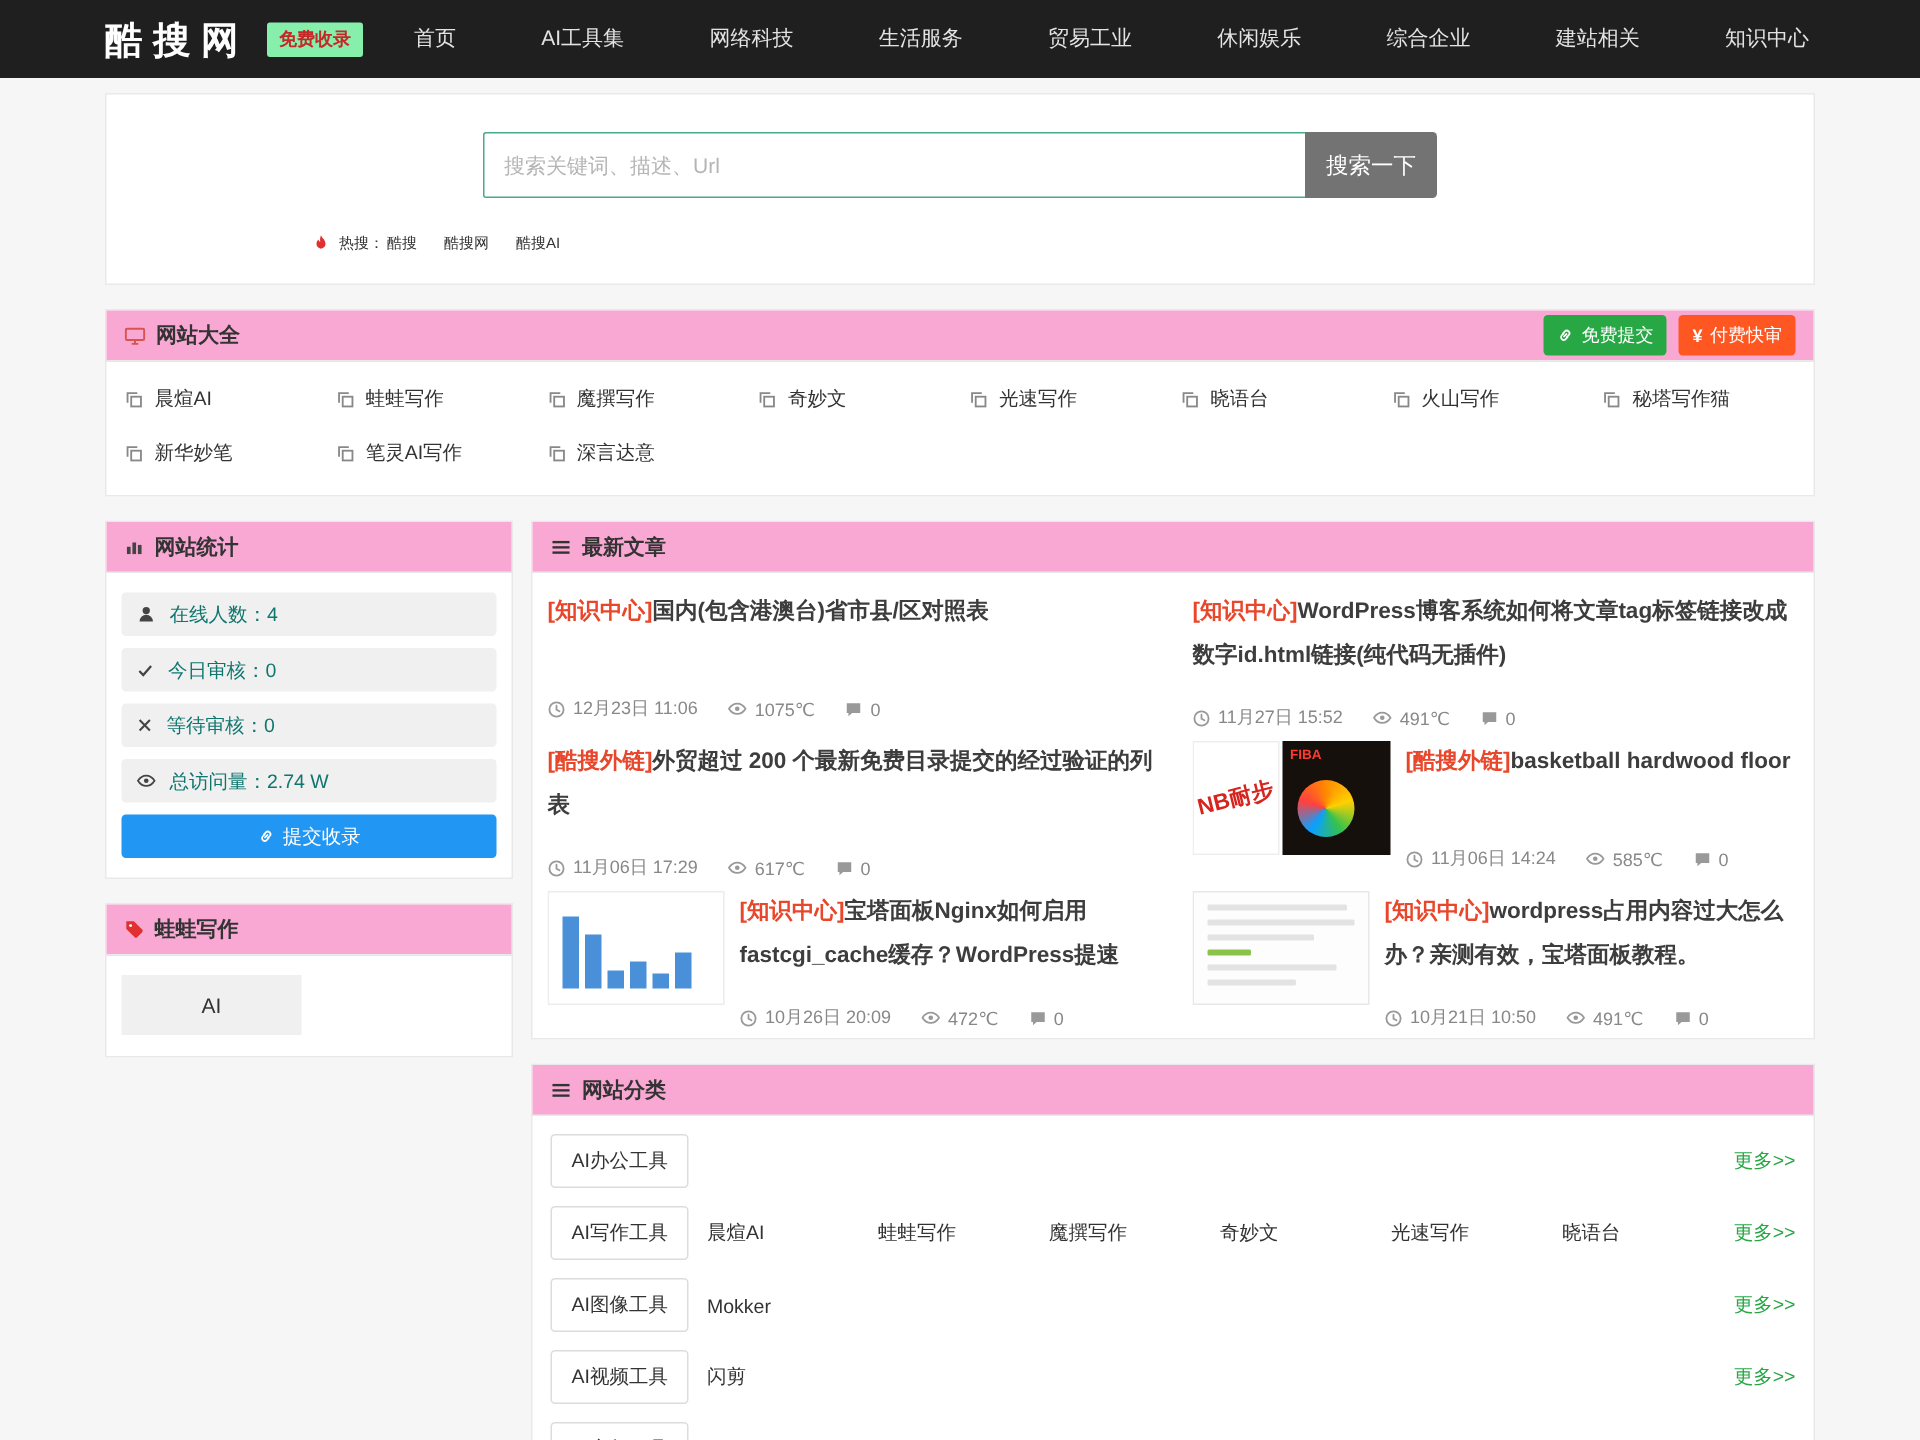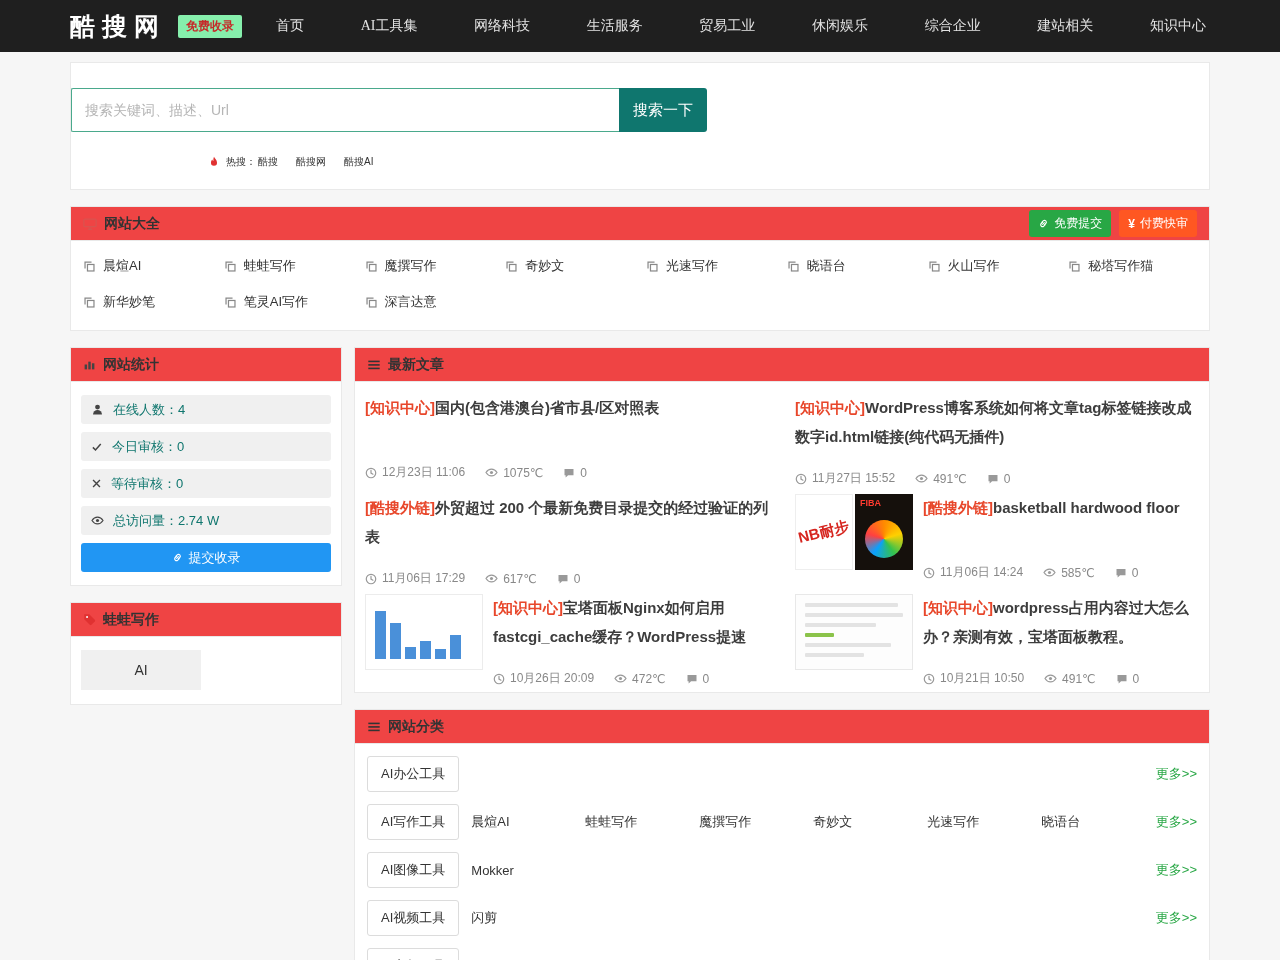--- a/index.html
+++ b/index.html
@@ -12,43 +12,43 @@
   }
   a { text-decoration:none; }
 
   
   .navbar { background:#1f1f1f; height:52px; }
   .nav-inner { width:1140px; margin:0 auto; height:100%; display:flex; align-items:center; }
   .logo { color:#fff; font-size:25px; font-weight:bold; letter-spacing:7px;
           font-family:"Liberation Serif","DejaVu Serif",serif; cursor:pointer; }
   .badge { background:#86efac; color:#c62828; font-size:12px; font-weight:bold;
            padding:3px 8px; border-radius:2px; margin-left:12px; cursor:pointer; white-space:nowrap; }
-  .nav-menu { flex:1; display:flex; justify-content:space-between; margin-left:34px; margin-right:4px;font-family:Liberation Serif, serif; }
+  .nav-menu { flex:1; display:flex; justify-content:space-between; margin-left:34px; margin-right:4px; }
   .nav-item { color:#e3e3e3; font-size:14px; cursor:pointer; }
 
   
   .container { width:1140px; margin:10px auto 0; }
   .card { background:#fff; border:1px solid #e9e9e9; margin-bottom:16px; }
-  .card-header { height:34px; background:#ef4444; border-bottom:1px solid #e9e9e9;
+  .card-header { height:34px; background:#f9a8d4; border-bottom:1px solid #e9e9e9;
                  display:flex; align-items:center; padding:0 12px; }
   .hd-title { display:flex; align-items:center; gap:7px; font-size:14px; font-weight:bold; color:#333; }
   .hd-actions { margin-left:auto; display:flex; gap:8px; }
   .btn-pill { display:inline-flex; align-items:center; gap:5px; color:#fff; font-size:12px;
               padding:5px 9px; border:none; border-radius:3px; cursor:pointer; }
   .btn-green { background:#28a745; }
   .btn-orange { background:#ff5722; }
   .yen { font-weight:bold; font-size:12px; }
 
   
   .search-card { padding:25px 0 20px; }
-  .search-row { display:flex; }
+  .search-row { display:flex; justify-content:center; }
   .search-input { width:548px; height:44px; border:1px solid #4aa98c; border-right:none;
                   border-radius:2px 0 0 2px; padding:0 13px; font-size:14px; outline:none; color:#333; background:#fff; }
   .search-input::placeholder { color:#b5b5b5; }
-  .search-btn { width:88px; height:44px; background:#0f766e; color:#fff; font-size:15px;
+  .search-btn { width:88px; height:44px; background:#737373; color:#fff; font-size:15px;
                 border:none; border-radius:0 3px 3px 0; cursor:pointer; }
   .hot-row { margin:23px 0 0 137px; display:flex; align-items:center; font-size:10px; color:#333; }
   .hot-row .hicon { margin-right:6px; display:inline-flex; }
   .hot-label { margin-right:2px; }
   .hot-link { color:#333; margin-right:18px; cursor:pointer; }
 
   
   .site-grid { padding:7px 6px 10px; display:grid; grid-template-columns:repeat(8,1fr); }
   .site-link { display:flex; align-items:center; gap:7px; font-size:13px; color:#333;
                height:36px; padding-left:6px; cursor:pointer; }
@@ -80,21 +80,21 @@
   .art-title { margin:0; font-size:15px; font-weight:bold; color:#3d3d3d; line-height:1.9; }
   .art-cat { color:#e8472b; }
   .art-meta { display:flex; align-items:center; gap:20px; font-size:12px; color:#888; }
   .meta-item { display:inline-flex; align-items:center; gap:5px; }
 
   
   .thumb-pair { display:flex; gap:2px; flex:none; }
   .thumb-a { width:58px; height:76px; border:1px solid #eee; background:#fff;
              display:flex; align-items:center; justify-content:center; overflow:hidden; }
   .thumb-a span { color:#d6251f; font-weight:bold; font-size:15px; transform:rotate(-14deg); white-space:nowrap; }
-  .thumb-b { width:58px; height:76px; background:#15100c; position:relative; overflow:hidden; }
+  .thumb-b { width:72px; height:76px; background:#15100c; position:relative; overflow:hidden; }
   .thumb-b .ball { position:absolute; left:10px; top:26px; width:38px; height:38px; border-radius:50%;
                    background:conic-gradient(#ff8a00,#ffd000,#35c24d,#0aa0ff,#ff4040,#ff8a00); }
   .thumb-b .fiba { position:absolute; top:4px; left:5px; color:#ff3b30; font-size:9px; font-weight:bold; }
   .thumb-chart { flex:none; width:118px; height:76px; border:1px solid #ececec; background:#fff;
                  display:flex; align-items:flex-end; gap:4px; padding:8px 9px 10px; }
   .thumb-chart i { display:block; background:#4a90d9; width:11px; }
   .thumb-shot { flex:none; width:118px; height:76px; border:1px solid #e8e8e8; background:#fdfdfd;
                 padding:8px 9px; display:flex; flex-direction:column; gap:6px; }
   .thumb-shot i { display:block; height:4px; background:#e3e3e3; border-radius:1px; }
   .thumb-shot i.g { background:#8bc34a; }

